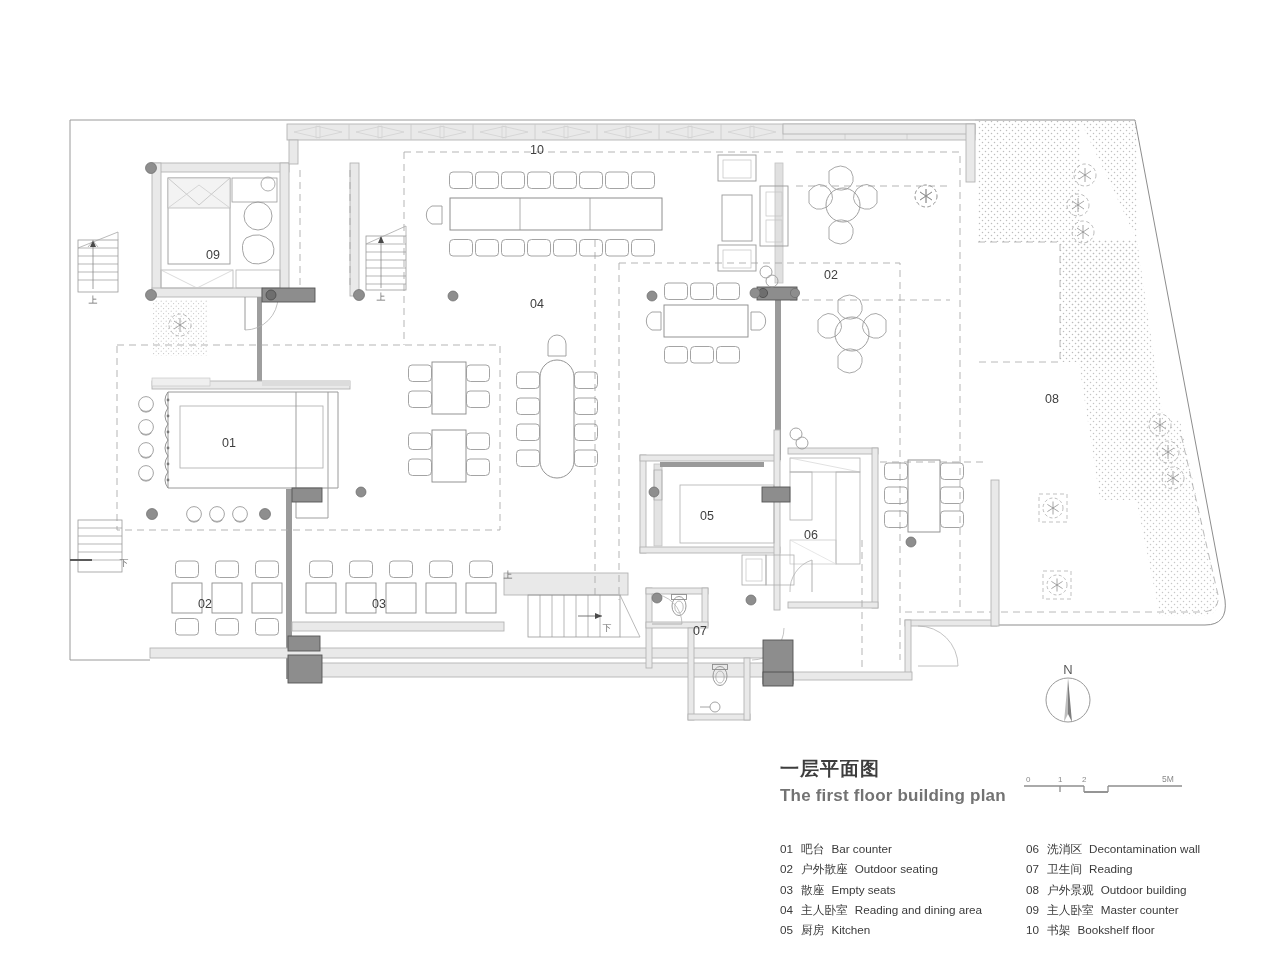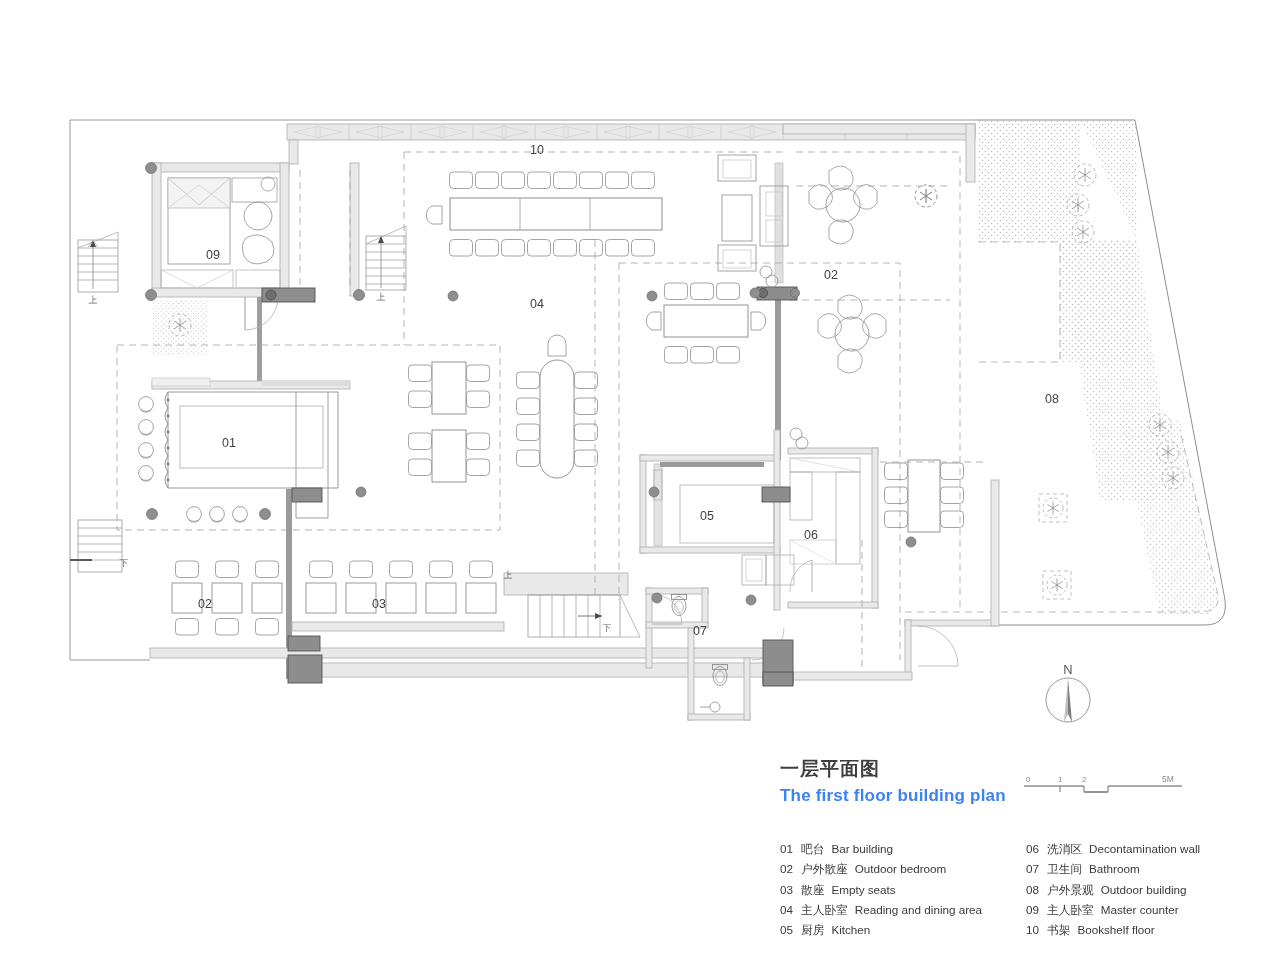--- a/index.html
+++ b/index.html
@@ -2,21 +2,21 @@
 <html><head>
 <meta charset="utf-8">
 <style>
   html,body{margin:0;padding:0;background:#ffffff;}
   body{width:1280px;height:960px;font-family:"Liberation Sans","DejaVu Sans",sans-serif;color:#3f3f3f;overflow:hidden;}
   #root{position:relative;width:1280px;height:960px;}
   svg.plan{position:absolute;left:0;top:0;width:1280px;height:960px;}
   .legend-wrap{position:absolute;left:780px;top:758px;width:480px;}
   .title-row{display:flex;align-items:center;gap:16px;}
   .t-cn{font-size:19px;letter-spacing:1px;color:#3d3d3d;font-family:"DejaVu Sans",sans-serif;font-weight:600;line-height:1.1;}
-  .t-en{font-size:17px;color:#3b82f6;margin-top:7px;font-weight:600;letter-spacing:.2px;}
+  .t-en{font-size:17px;color:#737373;margin-top:7px;font-weight:600;letter-spacing:.2px;}
   .scalebar{position:relative;width:168px;height:22px;margin-top:7px;}
   .legend-table{display:flex;margin-top:36px;font-size:11.7px;color:#3a3a3a;}
   .legend-col{display:flex;flex-direction:column;gap:5.4px;}
   .legend-col.left{width:246px;}
   .legend-row{display:flex;align-items:baseline;white-space:nowrap;}
   .lg-num{width:21px;flex:none;}
   .lg-cn{font-family:Liberation Sans, sans-serif;margin-right:7px;text-align:center;}
   .lg-en{}
 </style>
 </head>
@@ -644,26 +644,26 @@
           <text x="140" y="8" font-family="Liberation Sans, sans-serif" font-size="8.5" fill="#8a8a8a">5M</text>
         </svg>
       </div>
     </div>
 
     <div class="legend-table">
       <div class="legend-col left">
         <div class="legend-row">
           <span class="lg-num">01</span>
           <span class="lg-cn">吧台</span>
-          <span class="lg-en">Bar building</span>
+          <span class="lg-en">Bar counter</span>
         </div>
         <div class="legend-row">
           <span class="lg-num">02</span>
           <span class="lg-cn">户外散座</span>
-          <span class="lg-en">Outdoor bedroom</span>
+          <span class="lg-en">Outdoor seating</span>
         </div>
         <div class="legend-row">
           <span class="lg-num">03</span>
           <span class="lg-cn">散座</span>
           <span class="lg-en">Empty seats</span>
         </div>
         <div class="legend-row">
           <span class="lg-num">04</span>
           <span class="lg-cn">主人卧室</span>
           <span class="lg-en">Reading and dining area</span>
@@ -677,21 +677,21 @@
 
       <div class="legend-col right">
         <div class="legend-row">
           <span class="lg-num">06</span>
           <span class="lg-cn">洗消区</span>
           <span class="lg-en">Decontamination wall</span>
         </div>
         <div class="legend-row">
           <span class="lg-num">07</span>
           <span class="lg-cn">卫生间</span>
-          <span class="lg-en">Bathroom</span>
+          <span class="lg-en">Reading</span>
         </div>
         <div class="legend-row">
           <span class="lg-num">08</span>
           <span class="lg-cn">户外景观</span>
           <span class="lg-en">Outdoor building</span>
         </div>
         <div class="legend-row">
           <span class="lg-num">09</span>
           <span class="lg-cn">主人卧室</span>
           <span class="lg-en">Master counter</span>

